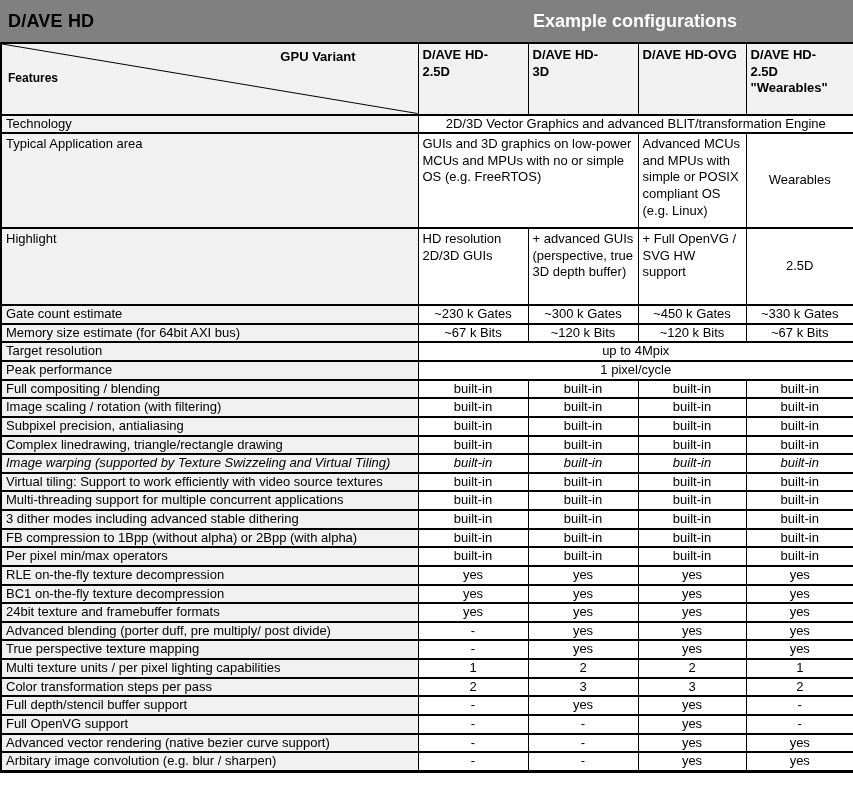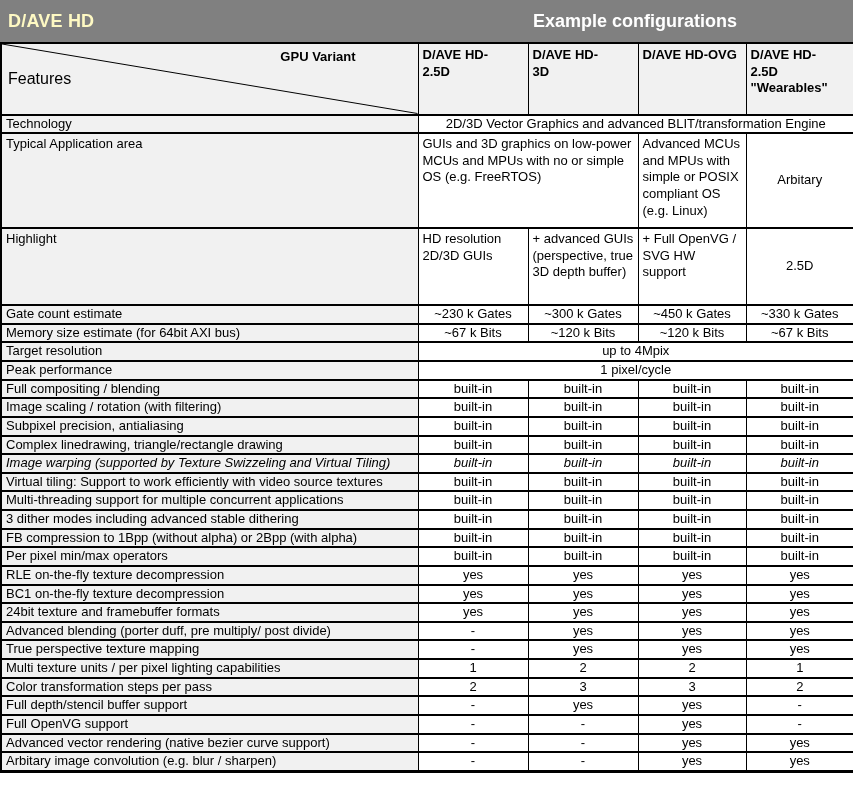--- a/index.html
+++ b/index.html
@@ -3,21 +3,21 @@
 <meta charset="utf-8">
 <style>
   html,body { margin:0; padding:0; background:#ffffff; }
   body { font-family:"Liberation Sans", sans-serif; }
   .page { width:853px; height:800px; background:#ffffff; overflow:hidden; }
 
   
   .banner { position:relative; height:42px; background:#808080; }
   .banner-title {
     position:absolute; left:8px; top:50%; transform:translateY(-50%);
-    color:#fef9c3; font-weight:bold; font-size:18px; letter-spacing:0.2px;
+    color:#000000; font-weight:bold; font-size:18px; letter-spacing:0.2px;
   }
   .banner-subtitle {
     position:absolute; left:417px; width:436px; top:50%; transform:translateY(-50%);
     text-align:center; color:#ffffff; font-weight:bold; font-size:18px;
   }
 
   
   table.cfg {
     border-collapse:collapse; table-layout:fixed; width:853px;
     border:2px solid #000; border-bottom-width:3px;
@@ -28,21 +28,21 @@
     font-size:13px; color:#000; padding:0 4px; line-height:1.28;
     overflow:hidden;
   }
   .cfg thead th {
     background:#f1f1f1; font-weight:bold; text-align:left;
     vertical-align:top; padding-top:3px; white-space:pre-line;
   }
   .corner { position:relative; padding:0; }
   .corner svg { position:absolute; left:0; top:0; width:100%; height:100%; }
   .corner .corner-top { position:absolute; top:5px; right:62px; font-weight:bold; font-size:13px; }
-  .corner .corner-bottom { position:absolute; left:6px; top:50%; transform:translateY(-50%); font-weight:normal; font-size:16px; }
+  .corner .corner-bottom { position:absolute; left:6px; top:50%; transform:translateY(-50%); font-weight:bold; font-size:12px; }
 
   td.label {
     background:#f1f1f1; text-align:left; vertical-align:middle;
     white-space:nowrap; font-size:13px;
   }
   td.val { background:#ffffff; text-align:center; vertical-align:middle; }
   td.al-left { text-align:left; }
   td.va-top { vertical-align:top; padding-top:2px; }
 </style>
 </head>
@@ -84,21 +84,21 @@
     </thead>
     <tbody id="cfg-body">
         <tr style="height: 17.7px;">
           <td class="label">Technology</td>
           <td class="val" colspan="4">2D/3D Vector Graphics and advanced BLIT/transformation Engine</td>
         </tr>
         <tr style="height: 95px;">
           <td class="label va-top">Typical Application area</td>
           <td class="val al-left va-top" colspan="2">GUIs and 3D graphics on low-power MCUs and MPUs with no or simple OS (e.g. FreeRTOS)</td>
           <td class="val al-left va-top">Advanced MCUs and MPUs with simple or POSIX compliant OS (e.g. Linux)</td>
-          <td class="val">Arbitary</td>
+          <td class="val">Wearables</td>
         </tr>
         <tr style="height: 77px;">
           <td class="label va-top">Highlight</td>
           <td class="val al-left va-top">HD resolution 2D/3D GUIs</td>
           <td class="val al-left va-top">+ advanced GUIs (perspective, true 3D depth buffer)</td>
           <td class="val al-left va-top">+ Full OpenVG / SVG HW support</td>
           <td class="val">2.5D</td>
         </tr>
         <tr style="height: 17.7px;">
           <td class="label">Gate count estimate</td>

